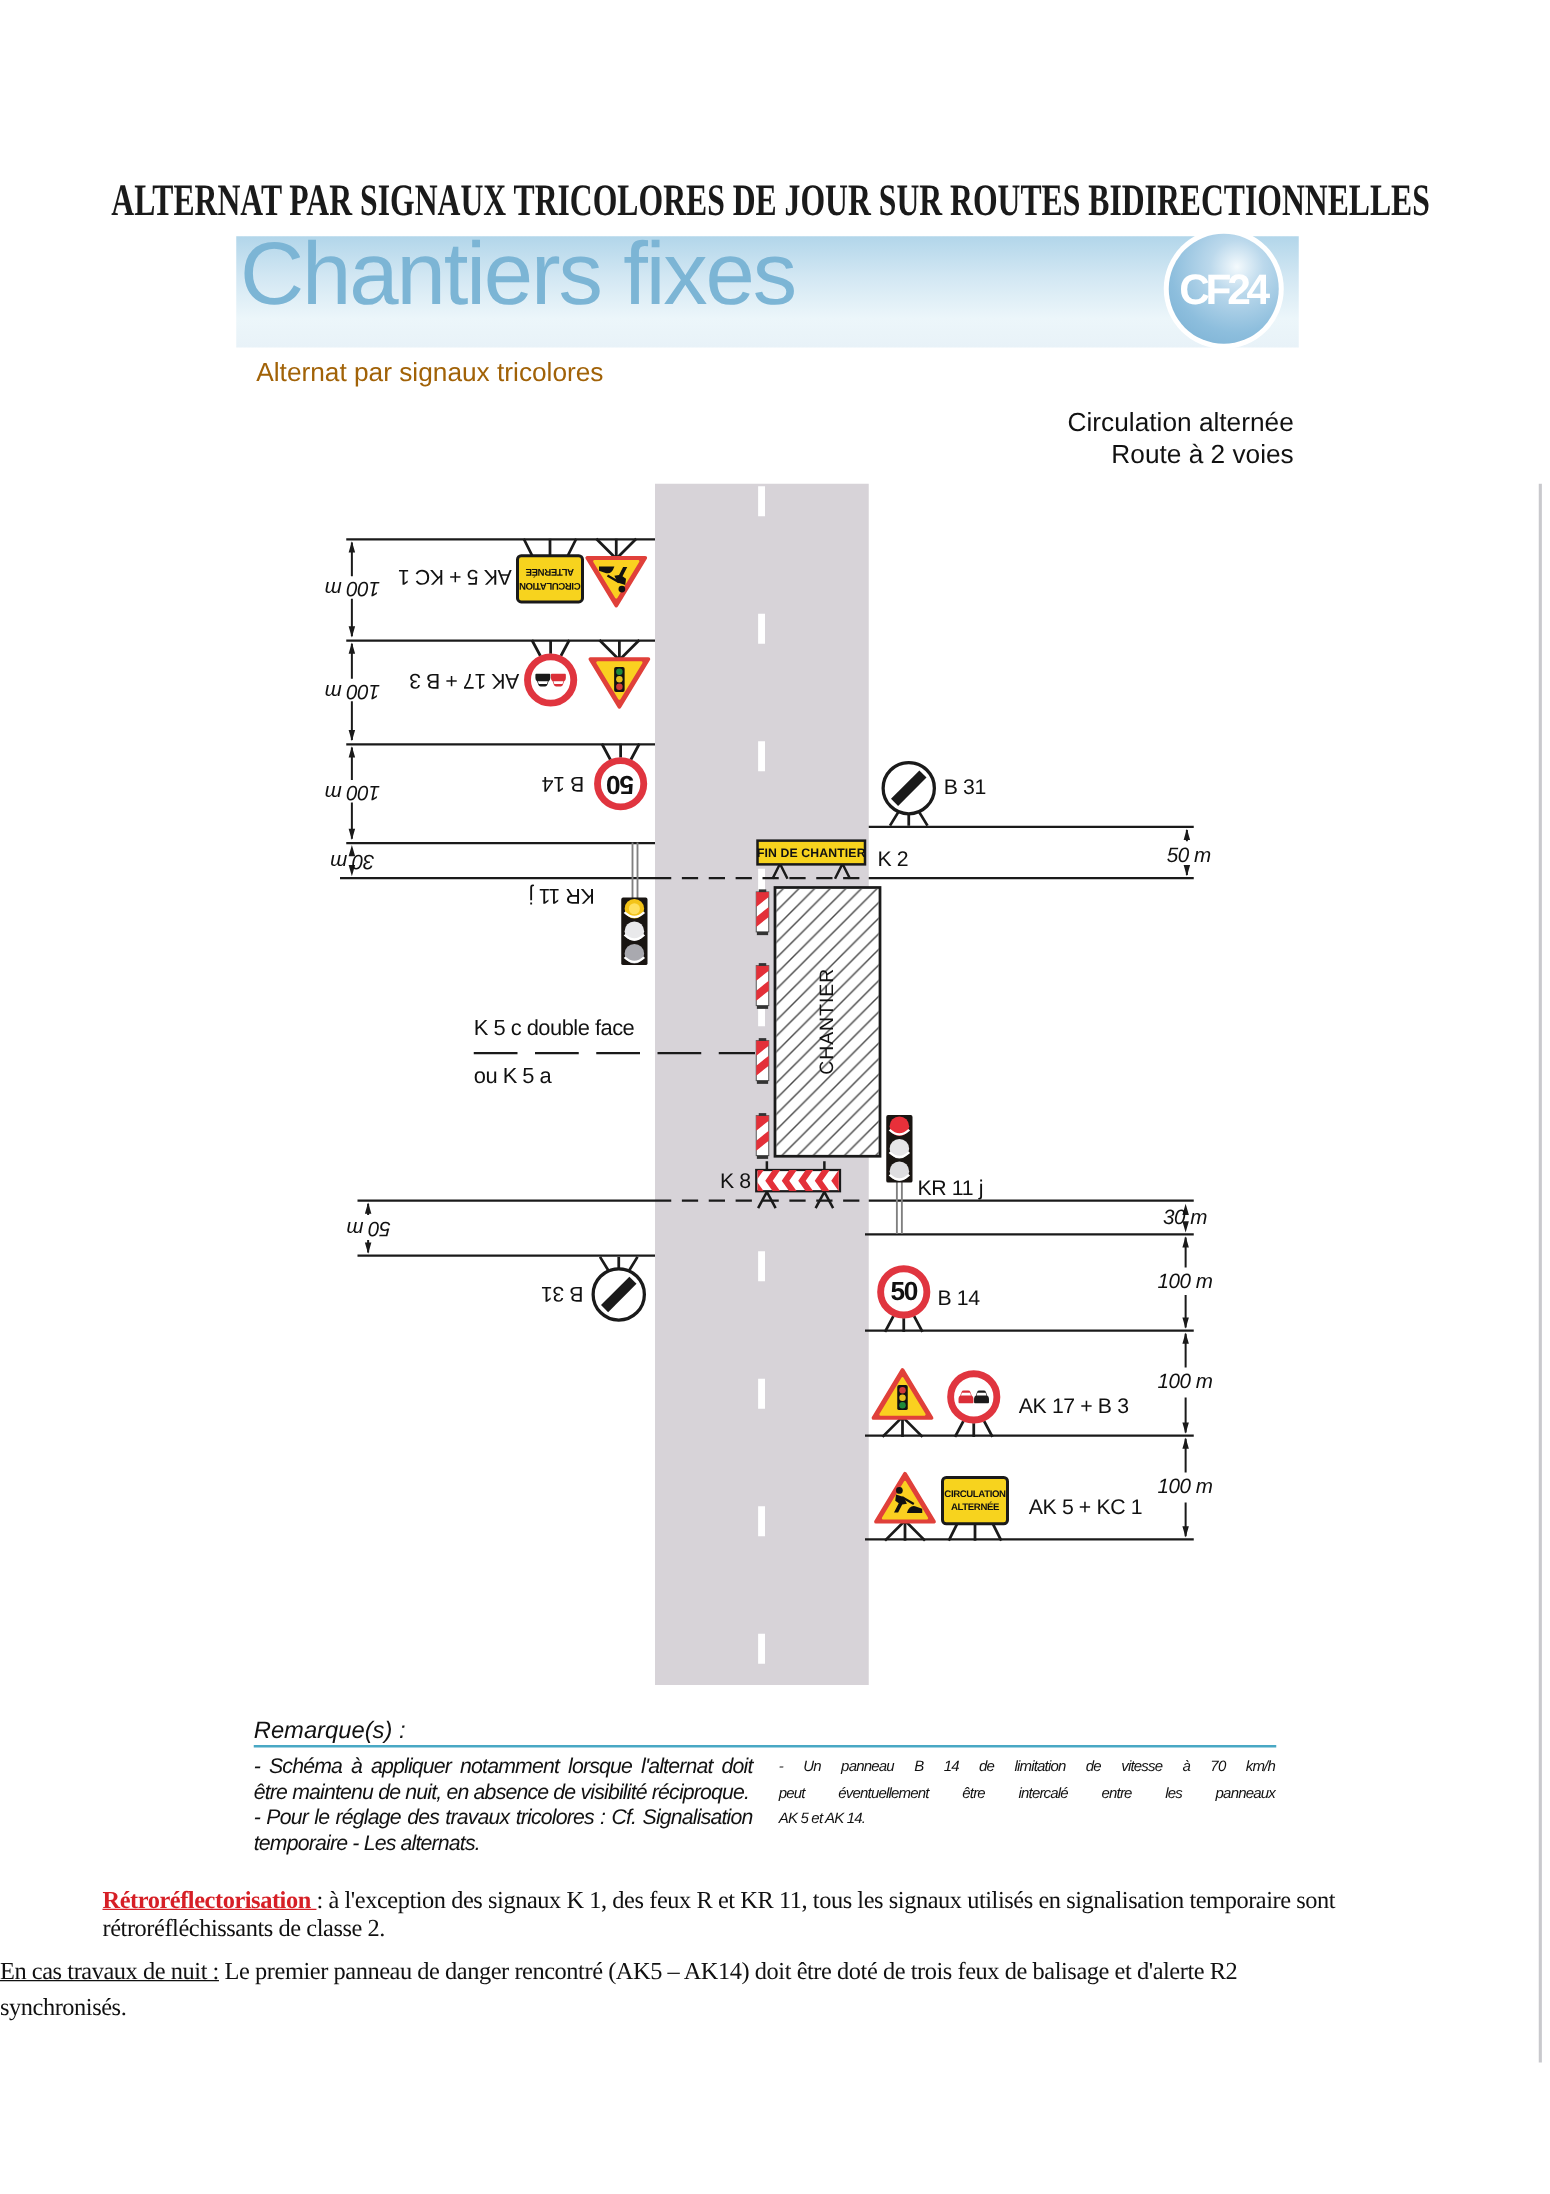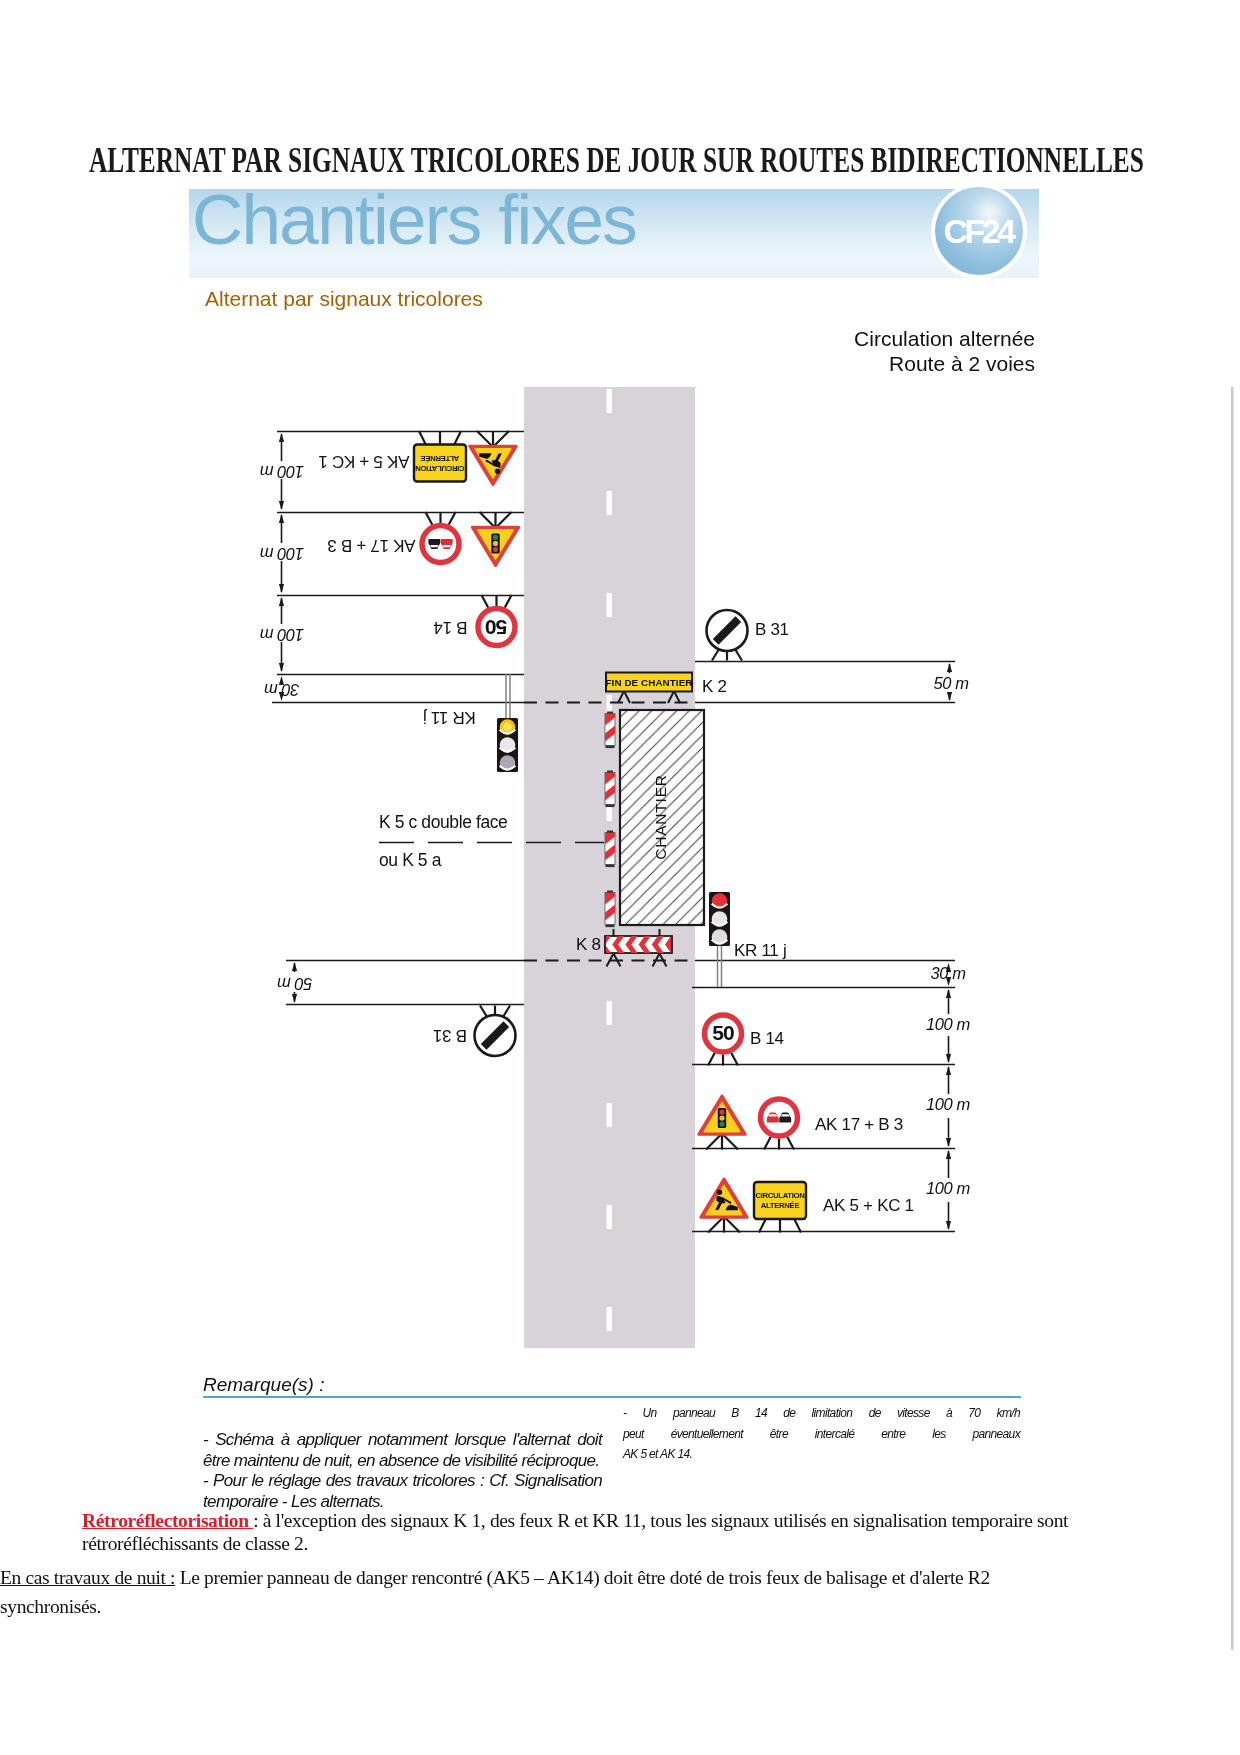--- a/index.html
+++ b/index.html
@@ -371,21 +371,21 @@
     <use href="#kc1" transform="translate(780,1200.5)"></use>
 
     <text x="823" y="1211" font-size="17" letter-spacing="-0.3" fill="#111">AK 5 + KC 1</text>
   </svg>
 
   <div class="abs" style="left:203px;top:1374px;font-size:19px;font-style:italic;color:#111;text-align:right;">Remarque(s) :</div>
 
   <div class="abs" style="left:203px;top:1396px;width:818px;height:2px;background:#49a8c4;"></div>
 
   <div class="abs" style="left:203px;top:1403px;width:399px;font-size:17px;letter-spacing:-0.65px;font-style:italic;color:#111;line-height:20.5px;">
-    <div style="text-align:justify;text-align-last:justify;margin-top:27px;">- Schéma à appliquer notamment lorsque l'alternat doit</div>
+    <div style="text-align:justify;text-align-last:justify;">- Schéma à appliquer notamment lorsque l'alternat doit</div>
     <div>être maintenu de nuit, en absence de visibilité réciproque.</div>
     <div style="text-align:justify;text-align-last:justify;">- Pour le réglage des travaux tricolores : Cf. Signalisation</div>
     <div>temporaire - Les alternats.</div>
   </div>
 
   <div class="abs" style="left:623px;top:1403px;width:397px;font-size:12px;letter-spacing:-0.65px;font-style:italic;color:#111;line-height:20.5px;">
     <div style="text-align:justify;text-align-last:justify;">- Un panneau B 14 de limitation de vitesse à 70 km/h</div>
     <div style="text-align:justify;text-align-last:justify;">peut éventuellement être intercalé entre les panneaux</div>
     <div>AK 5 et AK 14.</div>
   </div>

